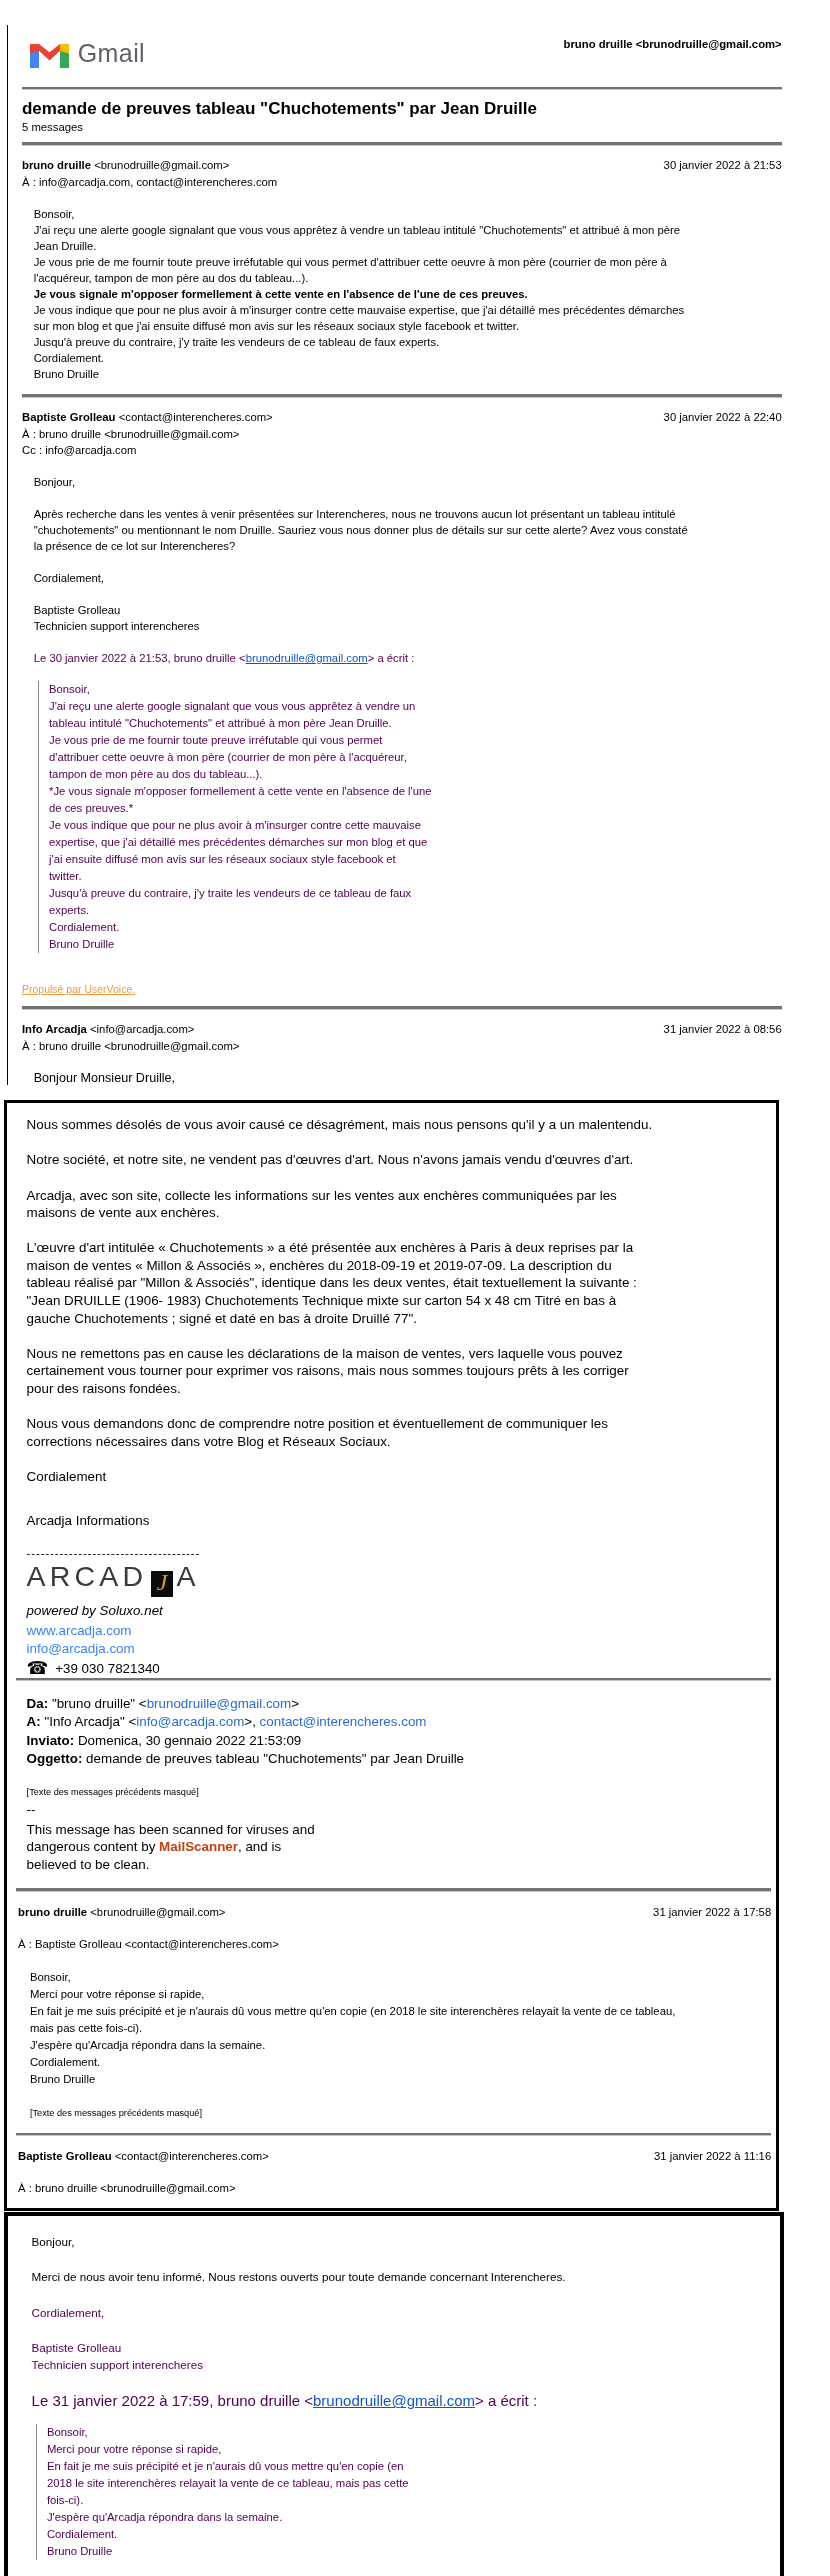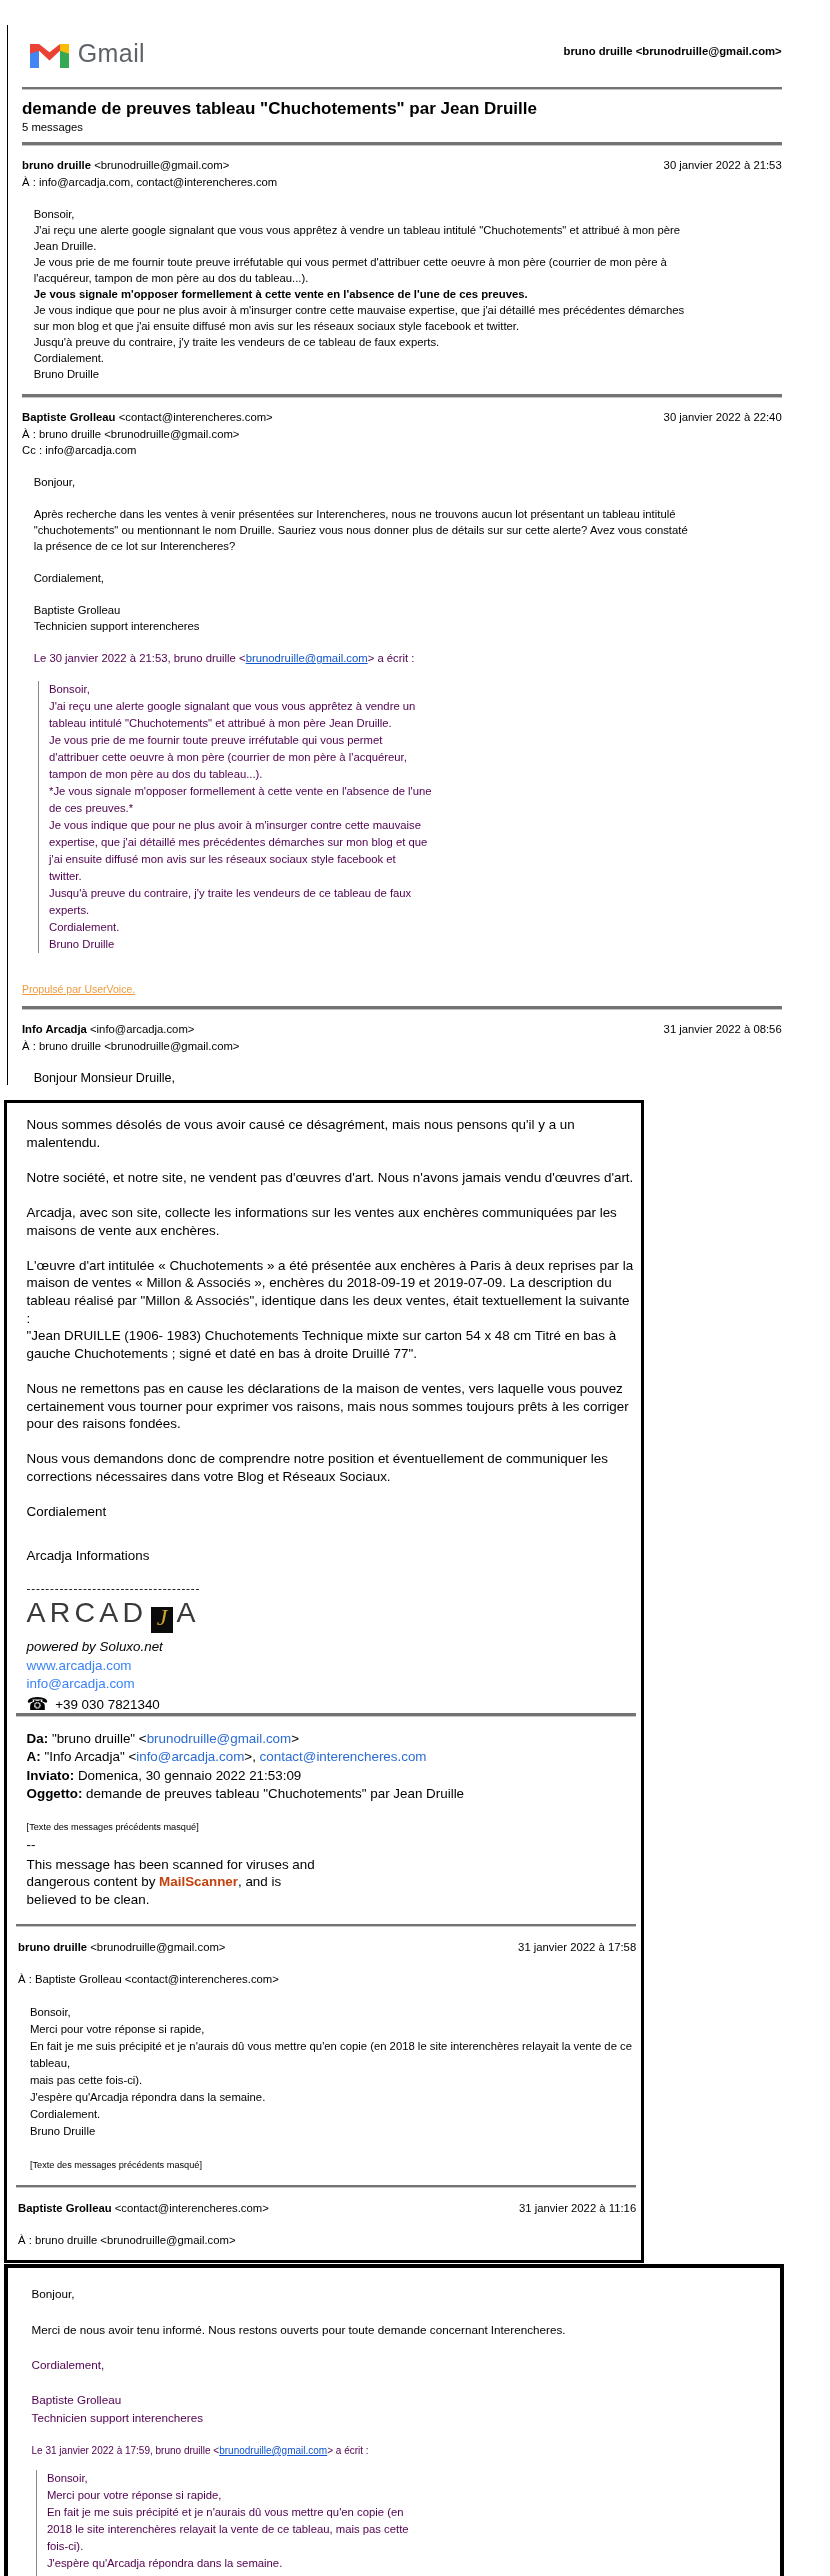--- a/index.html
+++ b/index.html
@@ -1,40 +1,40 @@
 <!DOCTYPE html>
 <html style="font-size:13.4px"><head>
 <meta charset="utf-8">
 <style>
   html,body{margin:0;padding:0;background:#fff;}
   body{width:831px;height:2576px;overflow:hidden;color:#000;
        font-family:"Liberation Sans","DejaVu Sans",sans-serif;font-size:11.3px;}
   .frame{box-sizing:border-box;margin:25px 0 0 6.7px;width:775px;
          border-left:1.7px solid #000;padding-left:14.3px;}
-  .gmail-header{display:flex;justify-content:space-between;align-items:center;
+  .gmail-header{display:flex;justify-content:space-between;align-items:flex-start;
                 padding:13.4px 0 18.5px 8.4px;}
   .glogo{display:flex;align-items:center;gap:8.4px;}
   .gword{font-size:25px;color:#5f6368;letter-spacing:0.4px;}
   .account{font-weight:bold;font-size:11.3px;padding-bottom:5px;}
   hr.div{border:none;height:2.5px;background:#737373;border-bottom:0.8px solid #c6c6c6;
          margin:0;}
   .subject{font-size:17px;font-weight:bold;margin:8.4px 0 2.5px;}
   .msgcount{font-size:11.3px;margin:0 0 9.2px;}
   .msg-head{display:flex;justify-content:space-between;font-size:11.3px;margin-top:11px;line-height:16px;}
   .recip{font-size:11.3px;line-height:16px;margin-top:0.8px;}
   .pre{white-space:pre-line;}
   .body13{font-size:11.3px;line-height:16px;margin:16px 0 12.6px 11.7px;}
   .quote-intro{font-size:11.3px;line-height:16px;margin:16px 0 0 11.7px;color:#500050;}
   .ulink{color:#1155cc;text-decoration:underline;cursor:pointer;}
   .bq{border-left:0.8px solid #8a8a8a;margin:14.3px 0 0 16px;padding-left:10px;
       color:#500050;font-size:11.3px;line-height:17px;max-width:453px;}
   .uservoice{display:inline-block;color:#ef9b3e;text-decoration:underline;
              font-size:10.5px;margin:30px 0 11.7px 0;cursor:pointer;}
   .greeting{font-size:12.6px;margin:17px 0 15px 11.7px;}
-  .box1{box-sizing:border-box;margin-left:4.2px;width:640px;border:3.4px solid #000;
+  .box1{box-sizing:border-box;margin-left:4.2px;width:775px;border:3.4px solid #000;
         padding:13.4px 5px 11.7px 8.4px;}
   .arc-section{padding-left:11px;}
   .arc-body{font-size:13.4px;line-height:17.6px;}
   .sig{margin-top:26px;font-size:13.4px;line-height:17.6px;}
   .dashes{letter-spacing:0.8px;margin-top:15px;font-size:11.7px;}
   .arc-logo{margin:6.7px 0 5px;color:#3a3a3a;font-size:28.5px;letter-spacing:4.2px;}
   .arc-j{display:inline-block;background:#0b0b0b;color:#c9a227;
          font-family:"Liberation Serif",serif;font-style:italic;font-size:24px;
          padding:2.5px 5.9px 5.9px;margin:0 3.4px;letter-spacing:0;vertical-align:-3.4px;}
   .powered{font-style:italic;font-size:13.4px;margin:3.4px 0 1.7px;}
@@ -51,21 +51,21 @@
   .m45-head{display:flex;justify-content:space-between;font-size:11.3px;
             margin:11.7px 0 0 2.5px;line-height:16px;}
   .m45-recip{font-size:11.3px;line-height:16px;margin-left:2.5px;margin-top:16px;}
   .m45-body{font-size:11.3px;line-height:17px;margin:17px 0 6.7px 14.3px;}
   .masked2{font-size:9.2px;margin:20px 0 15px 14.3px;}
   .box2{box-sizing:border-box;margin-left:4.2px;margin-top:1.7px;width:780px;
         border:4.2px solid #000;border-bottom:none;height:409px;overflow:hidden;
         padding:17px 8.4px 0 11.7px;}
   .b2-black{font-size:11.7px;line-height:17.6px;margin-left:11.7px;}
   .b2-purple{font-size:11.7px;line-height:17.6px;margin:17.6px 0 0 11.7px;color:#500050;}
-  .quote-intro2{font-size:10px;margin:18.5px 0 0 11.7px;color:#500050;}
+  .quote-intro2{font-size:15px;margin:18.5px 0 0 11.7px;color:#500050;}
   .bq2{margin-left:16px;max-width:436px;}
   .masked3{font-size:9.2px;margin:18.5px 0 0 11.7px;}
   .uv2{margin:25px 0 0 0;}
   b{font-weight:bold;}
 </style>
 </head>
 <body>
 
 <div class="frame">
 

